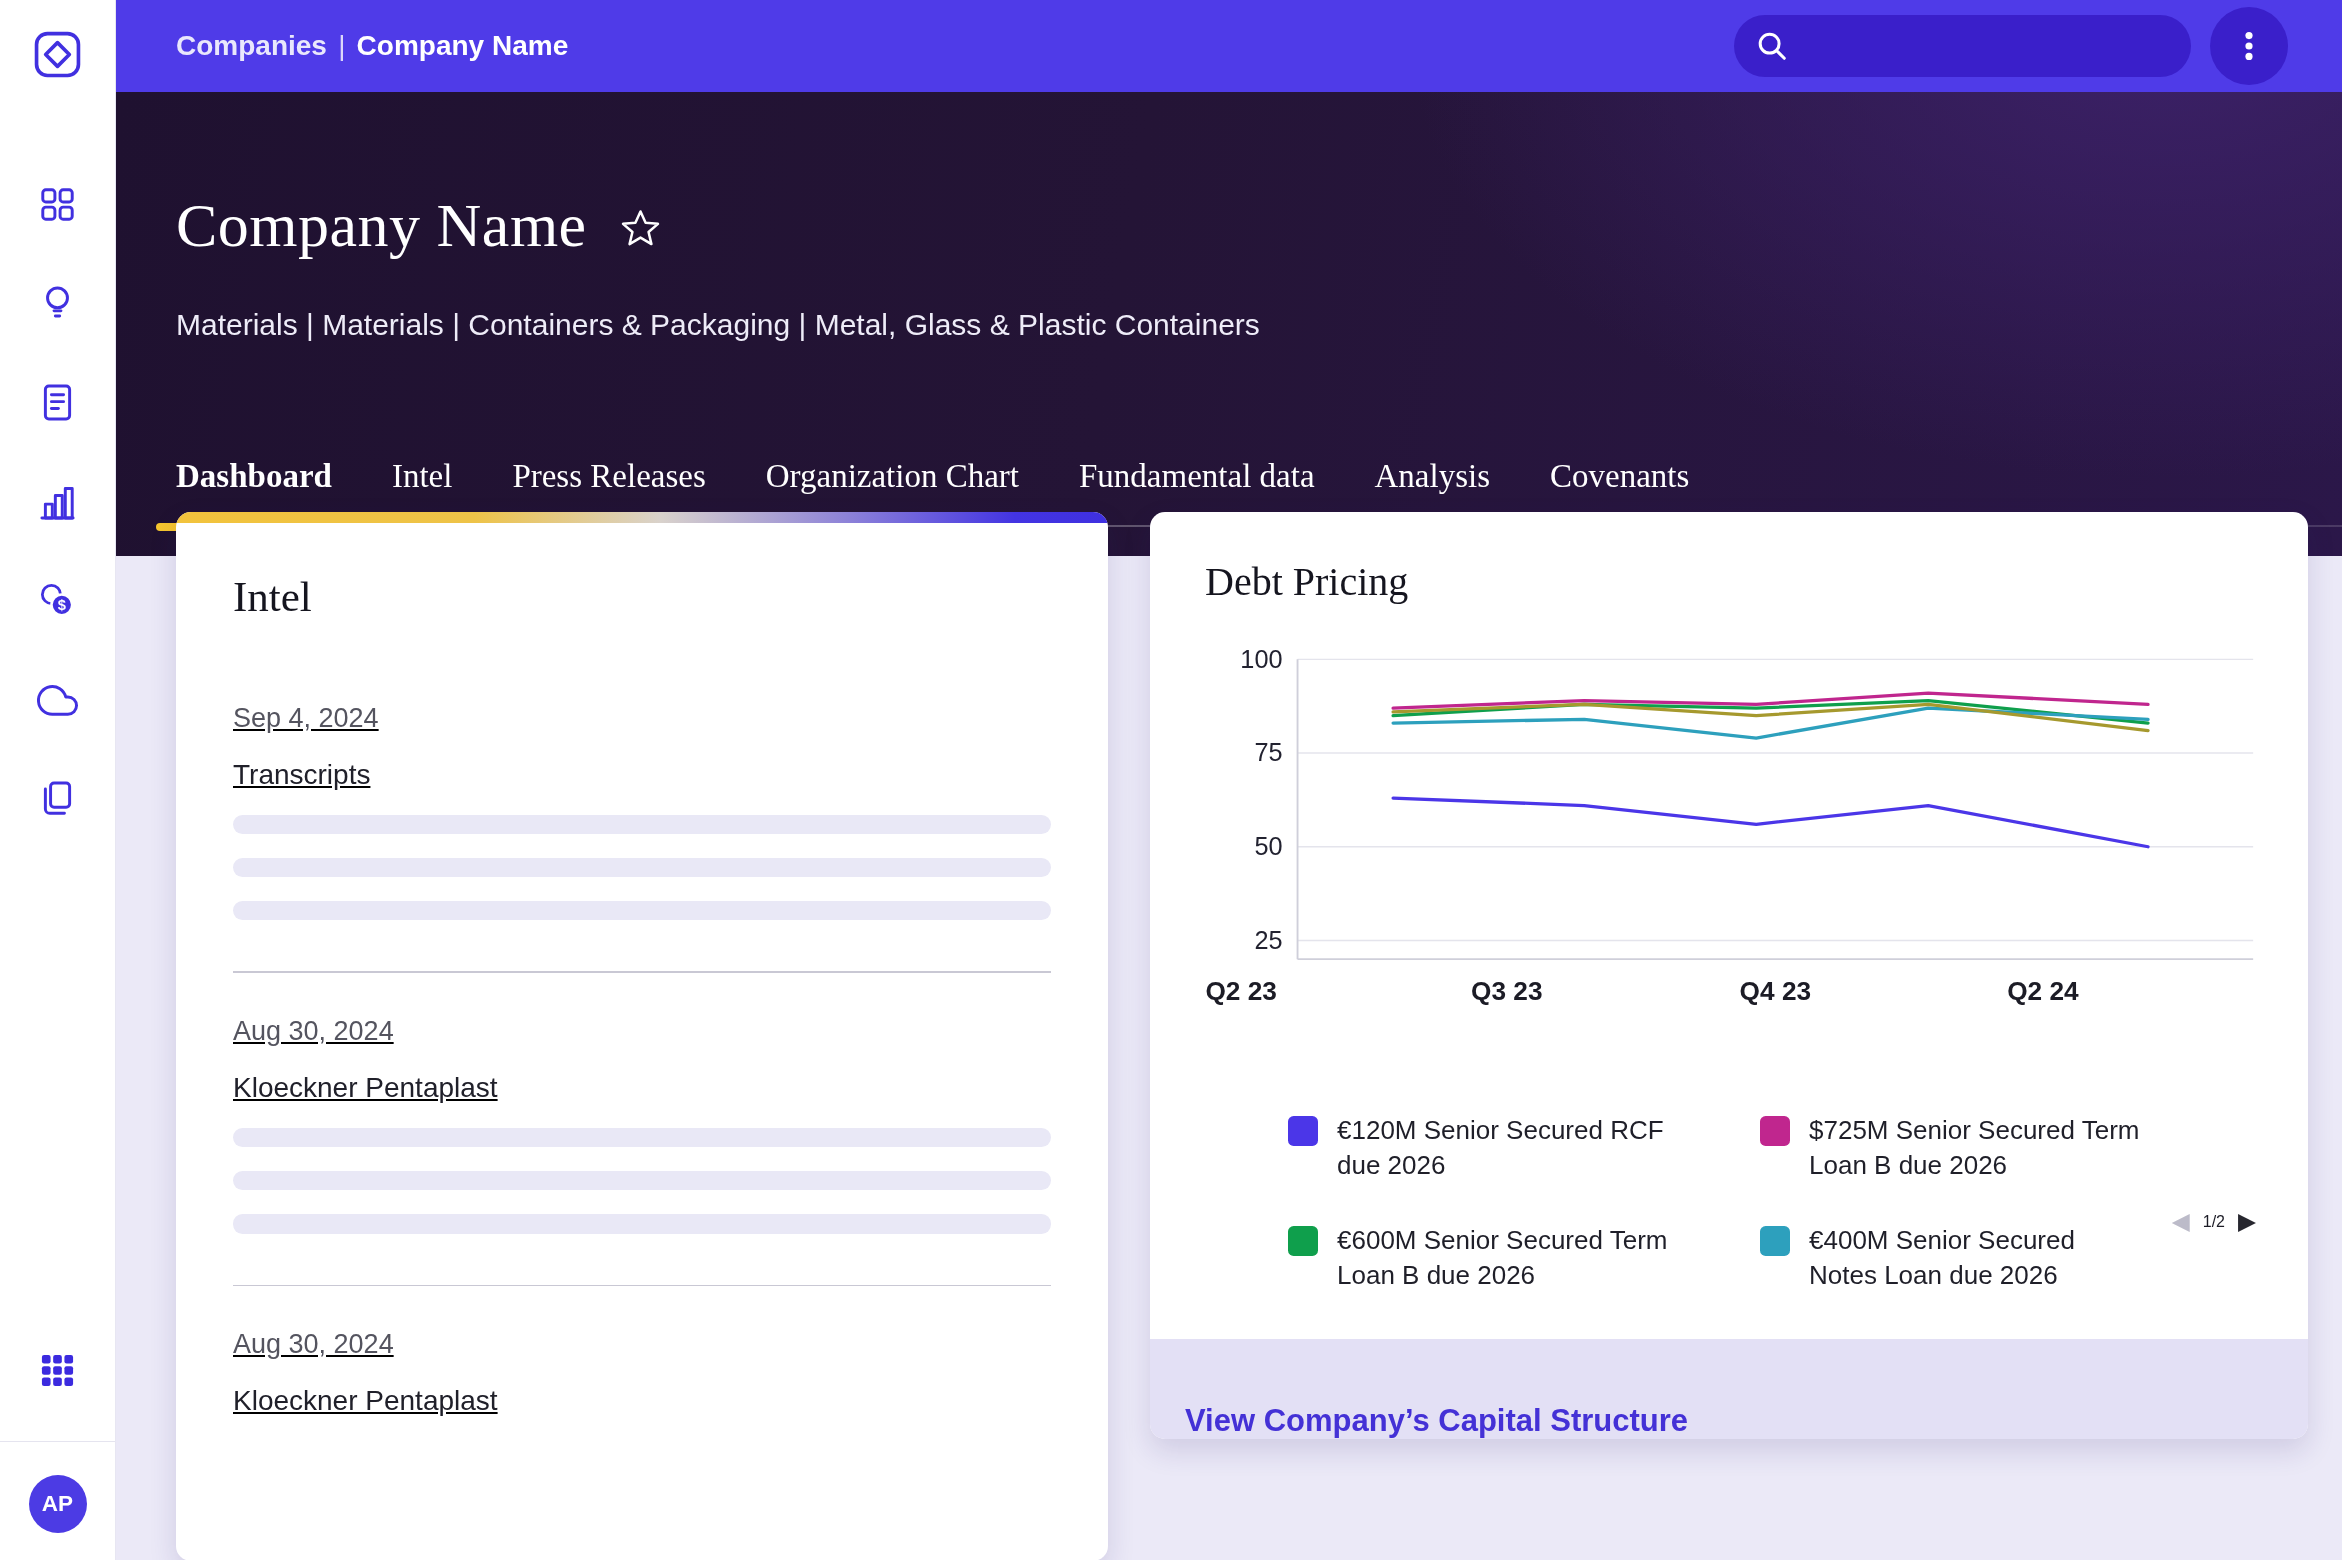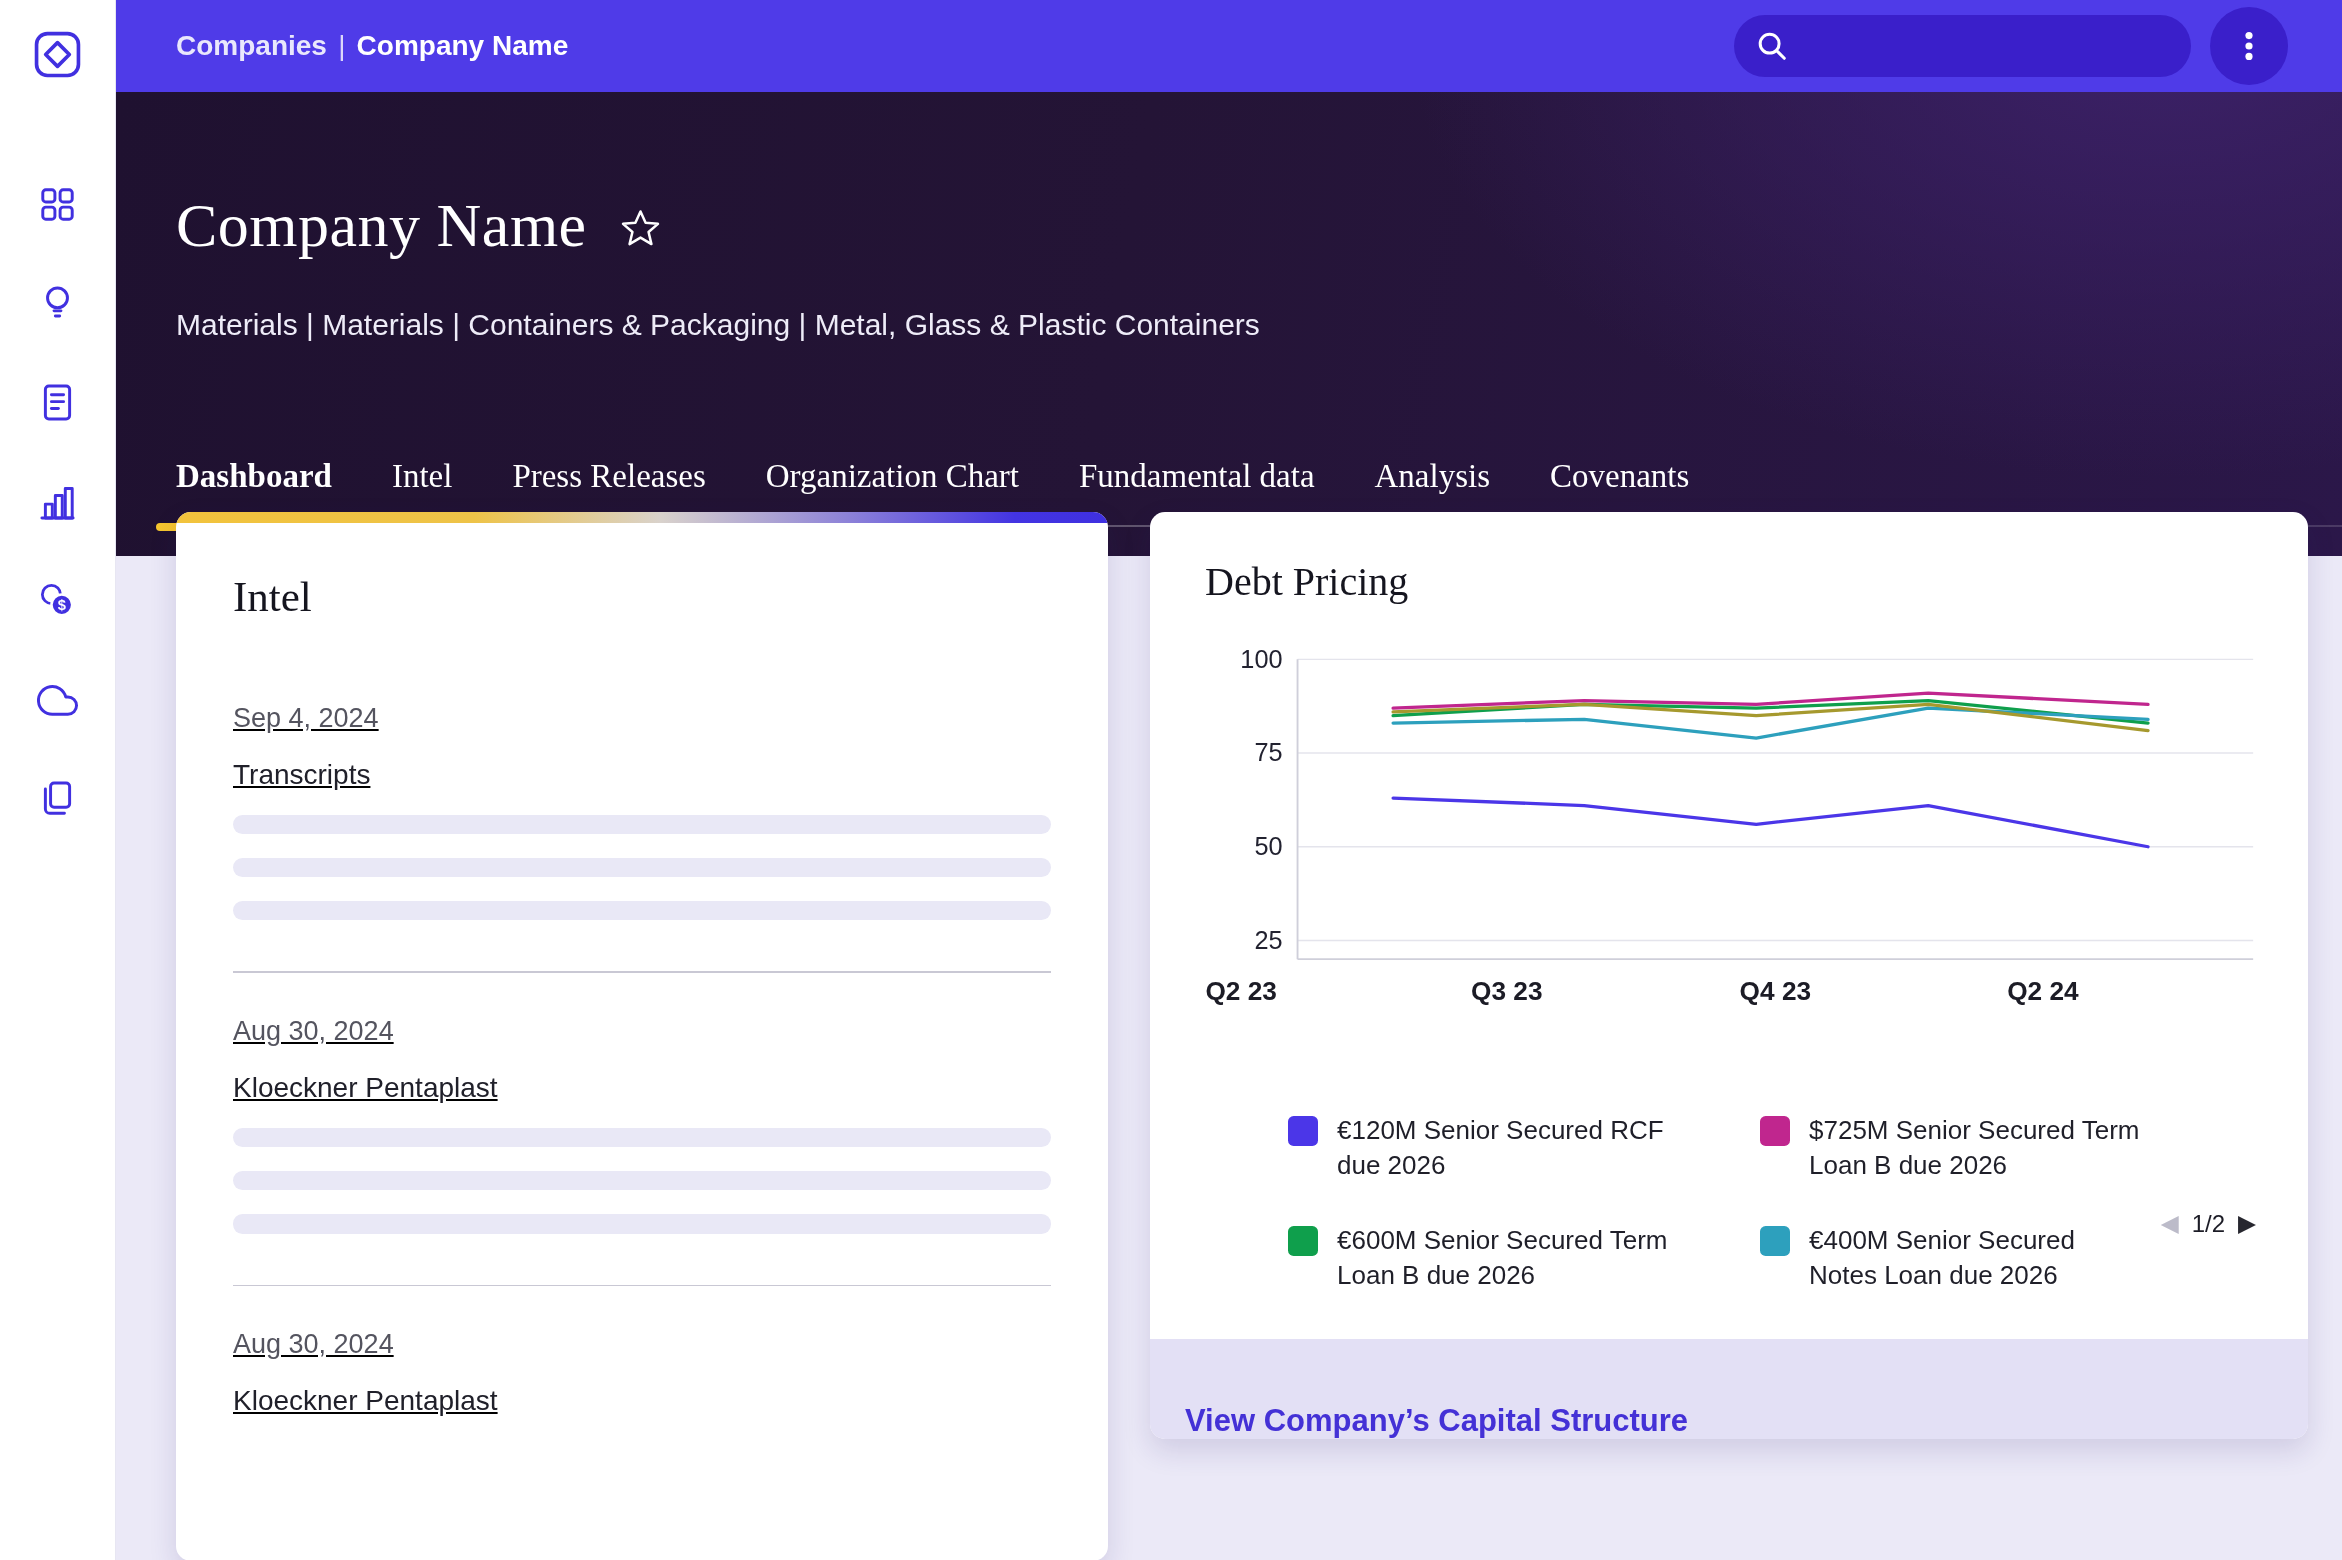--- a/index.html
+++ b/index.html
@@ -77,21 +77,21 @@
   .debt-title { font-family:"Liberation Serif", serif; font-size:40px; color:#15151f;margin-left:20px; }
   #chart-svg { display:block; margin-top:45px; }
   .legend { display:grid; grid-template-columns:472px auto; row-gap:24px; margin:75px 0 0 103px; }
   .legend-item { display:flex; gap:19px; align-items:flex-start;margin-top:17px; }
   .swatch { width:30px; height:30px; border-radius:5.6px; flex:0 0 30px; margin-top:2.8px; }
   .legend-text { font-size:26px; color:#1f1f29; line-height:1.33; max-width:337px; }
   .pagination { position:absolute; right:52px; top:698px; display:flex; align-items:center; gap:13px; }
   .pg-arrow { font-family:"DejaVu Sans", sans-serif; font-size:23.4px; cursor:pointer; line-height:1; }
   .pg-prev { color:#bcbbc9; }
   .pg-next { color:#27272f; }
-  .pg-label { font-size:24px; color:#1c1c26; }
+  .pg-label { font-size:16px; color:#1c1c26; }
   .debt-footer { height:100px; background:#e3e0f5; border-radius:0 0 15px 15px;
                  display:flex; align-items:flex-end; padding:0 35px; }
   .footer-link { color:#4431d6; font-size:31px; font-weight:600; cursor:pointer; text-decoration:none; }
 </style>
 </head>
 <body>
 
 <div class="app">
 
   <div class="sidebar">
@@ -161,20 +161,42 @@
         </div>
         <div class="nav-icon">
           <span class="icon">
             <svg width="45" height="45" viewBox="0 0 52 52" fill="none" stroke="#4130e0" stroke-width="3.4" stroke-linecap="round" stroke-linejoin="round">
               <rect x="18" y="8" width="22" height="28" rx="4"></rect>
               <path d="M12 15 v23 a5 5 0 0 0 5 5 h17"></path>
             </svg>
           </span>
         </div>
       </div>
+    <div class="sidebar-bottom">
+      <div class="apps-btn">
+        <span class="icon">
+            <svg width="45" height="45" viewBox="0 0 52 52">
+              <g fill="#3b2adf">
+                <rect x="8" y="8" width="10" height="10" rx="2.5"></rect>
+                <rect x="21" y="8" width="10" height="10" rx="2.5"></rect>
+                <rect x="34" y="8" width="10" height="10" rx="2.5"></rect>
+                <rect x="8" y="21" width="10" height="10" rx="2.5"></rect>
+                <rect x="21" y="21" width="10" height="10" rx="2.5"></rect>
+                <rect x="34" y="21" width="10" height="10" rx="2.5"></rect>
+                <rect x="8" y="34" width="10" height="10" rx="2.5"></rect>
+                <rect x="21" y="34" width="10" height="10" rx="2.5"></rect>
+                <rect x="34" y="34" width="10" height="10" rx="2.5"></rect>
+              </g>
+            </svg>
+          </span>
+      </div>
+      <div class="avatar-wrap">
+        <div class="avatar">AP</div>
+      </div>
+    </div>
   </div>
 
   <div class="main">
 
     <div class="header">
       <div class="breadcrumb">
         <span class="bc-section">Companies</span>
         <span class="bc-sep">|</span>
         <span class="bc-current">Company Name</span>
       </div>

